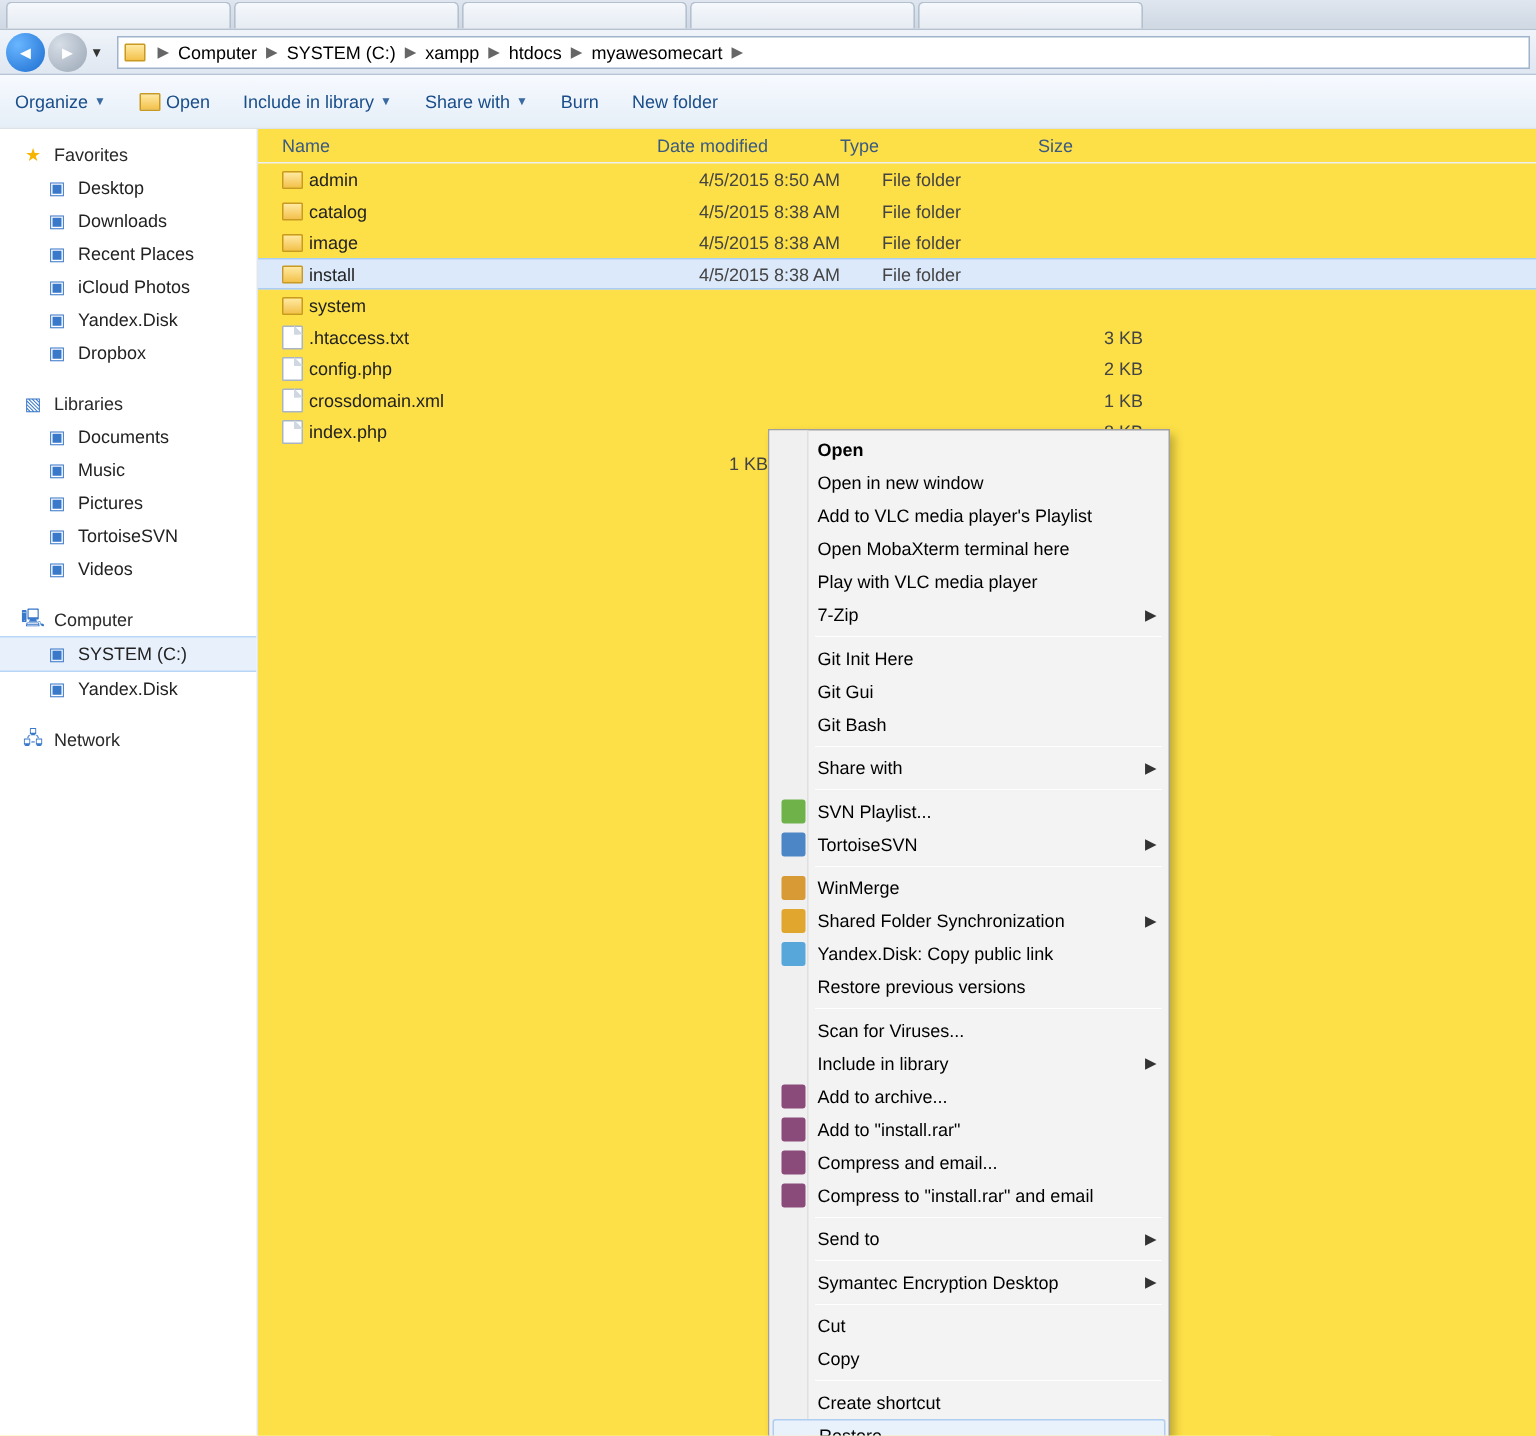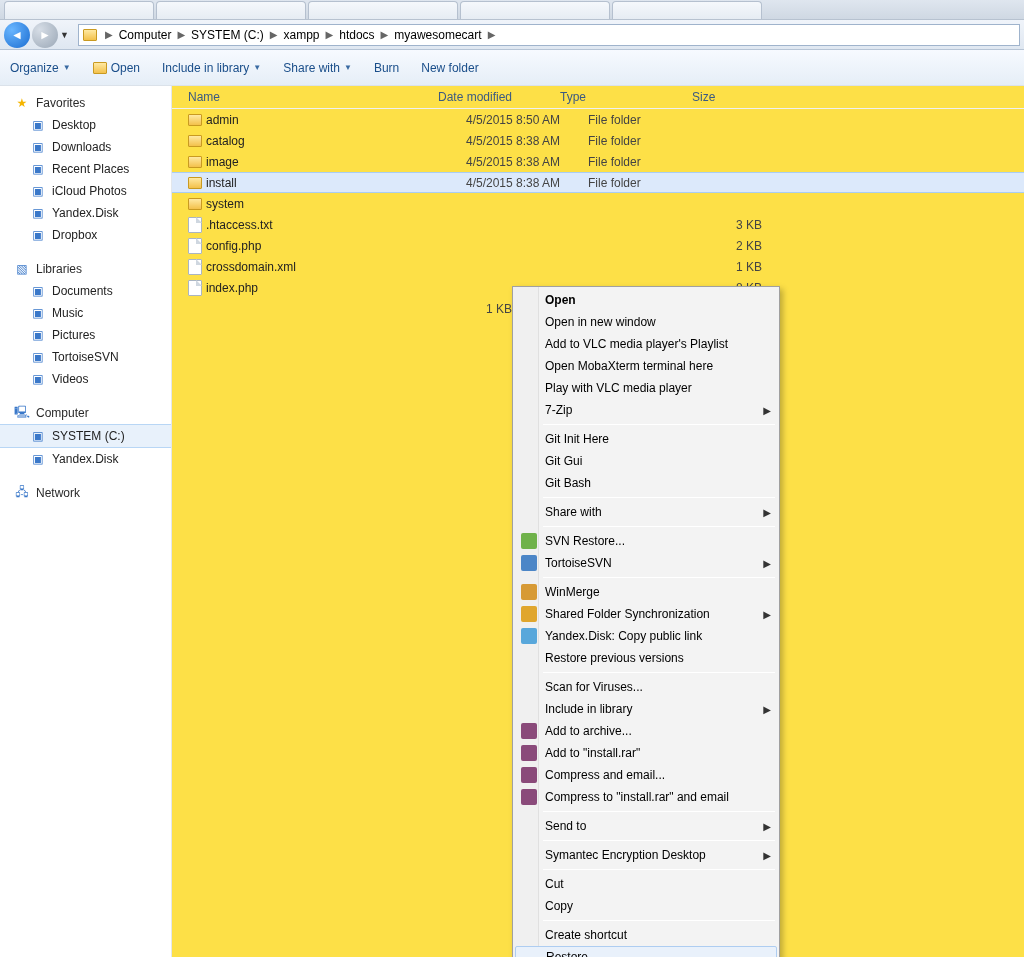--- a/index.html
+++ b/index.html
@@ -491,21 +491,21 @@
         <div class="ctx-row">
           <div class="ctx-ico"></div>
           <div class="ctx-label">Share with</div>
           <div class="ctx-arrow">▶</div>
         </div>
         <div class="ctx-sep"></div>
         <div class="ctx-row">
           <div class="ctx-ico">
             <span style="background: rgb(111, 178, 74);"></span>
           </div>
-          <div class="ctx-label">SVN Restore...</div>
+          <div class="ctx-label">SVN Playlist...</div>
         </div>
         <div class="ctx-row">
           <div class="ctx-ico">
             <span style="background: rgb(76, 134, 199);"></span>
           </div>
           <div class="ctx-label">TortoiseSVN</div>
           <div class="ctx-arrow">▶</div>
         </div>
         <div class="ctx-sep"></div>
         <div class="ctx-row">

